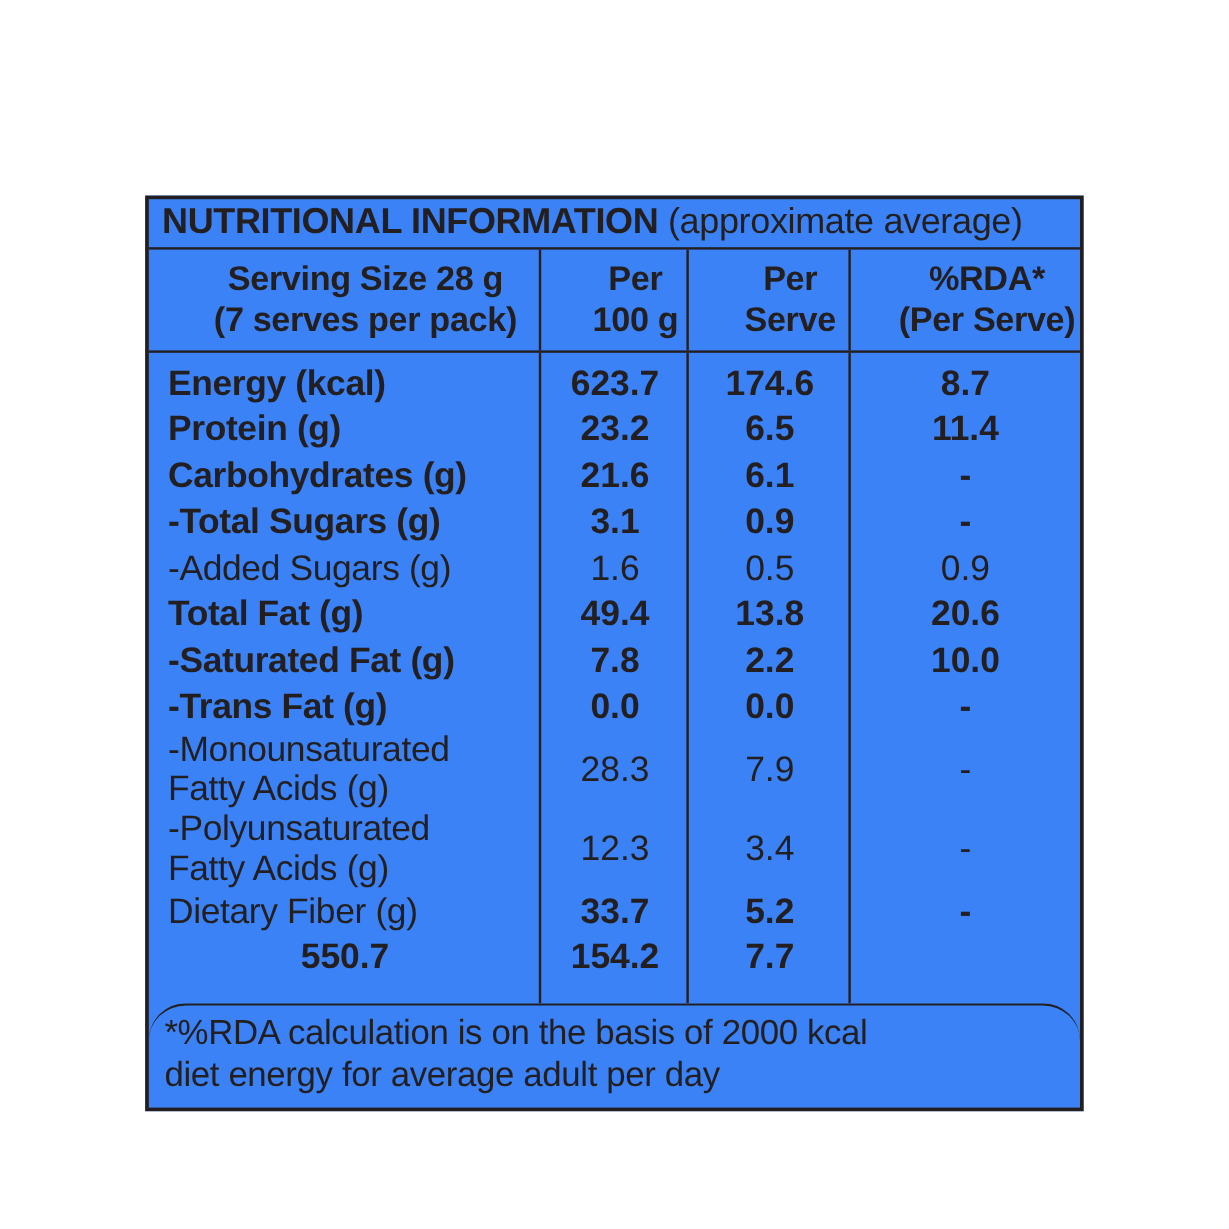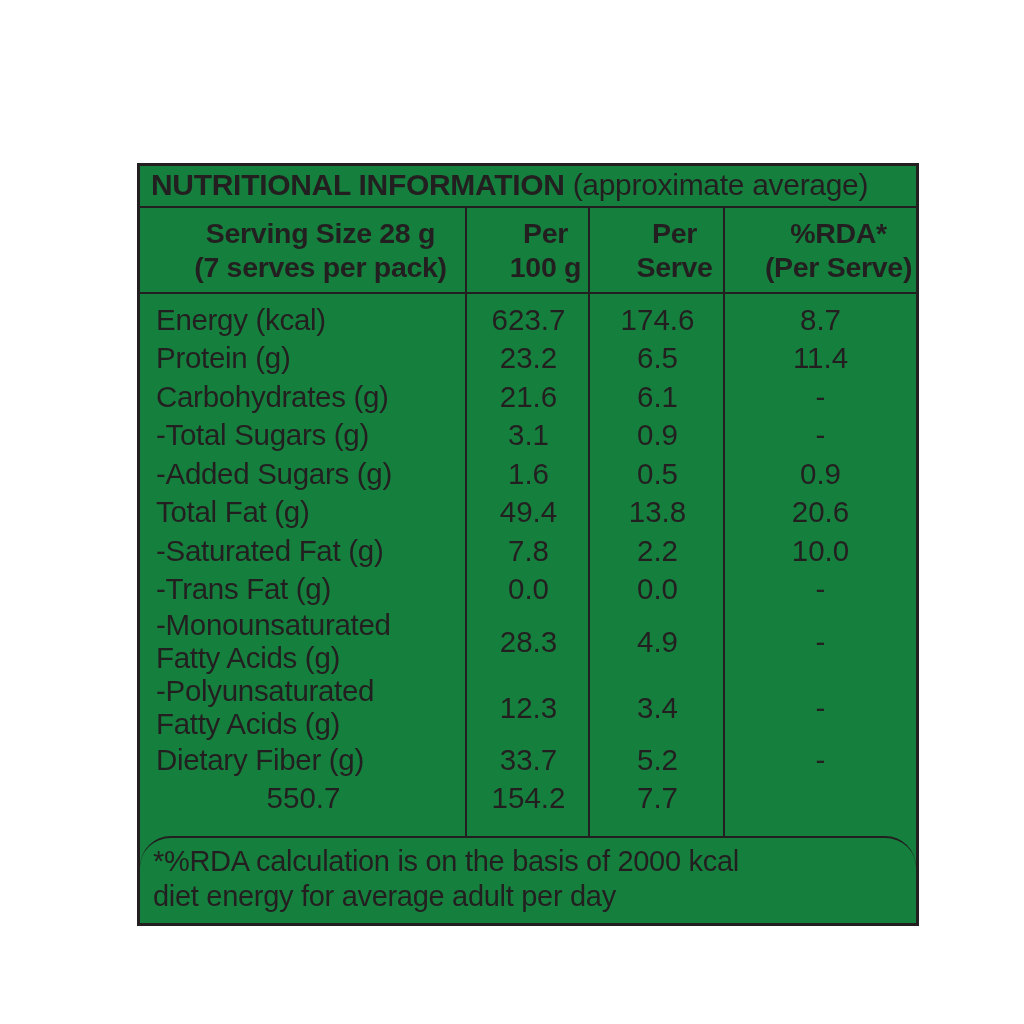--- a/index.html
+++ b/index.html
@@ -9,25 +9,25 @@
     color: #231f20;
   }
   .page {
     position: relative;
     width: 1024px;
     height: 1024px;
     background: #ffffff;
   }
   .nutrition-table {
     position: absolute;
-    left: 137px;
+    left: 121px;
     top: 163px;
     width: 782px;
     border: 3px solid #231f20;
-    background: #15803d;
+    background: #3b82f6;
     display: flex;
     flex-direction: column;
   }
   
   .title-row {
     height: 42px;
     border-bottom: 2.5px solid #231f20;
     display: flex;
     align-items: center;
     padding: 0 6px 2px 11px;
@@ -97,21 +97,21 @@
     padding-left: 16px;
     padding-right: 6px;
     justify-content: flex-start;
     white-space: pre-line;
     letter-spacing: -0.3px;
   }
   .cell.val {
     justify-content: center;
     text-align: right;
   }
-  .cell.bold { font-weight: 400; }
+  .cell.bold { font-weight: 700; }
   
   .footer-row {
     border-top: 2.5px solid #231f20;
     flex: 1;
     padding: 6px 10px 8px 13px;
     font-size: 29px;
     font-weight: 400;
     line-height: 1.22;
     white-space: pre-line;
     letter-spacing: -0.3px;
@@ -175,21 +175,21 @@
         <div class="cell val bold">7.8</div>
         <div class="cell val bold">2.2</div>
         <div class="cell val bold">10.0</div>
         <div class="cell lab bold">-Trans Fat (g)</div>
         <div class="cell val bold">0.0</div>
         <div class="cell val bold">0.0</div>
         <div class="cell val bold">-</div>
         <div class="cell lab">-Monounsaturated
 Fatty Acids (g)</div>
         <div class="cell val">28.3</div>
-        <div class="cell val">4.9</div>
+        <div class="cell val">7.9</div>
         <div class="cell val">-</div>
         <div class="cell lab">-Polyunsaturated
 Fatty Acids (g)</div>
         <div class="cell val">12.3</div>
         <div class="cell val">3.4</div>
         <div class="cell val">-</div>
         <div class="cell lab">Dietary Fiber (g)</div>
         <div class="cell val bold">33.7</div>
         <div class="cell val bold">5.2</div>
         <div class="cell val bold">-</div>

